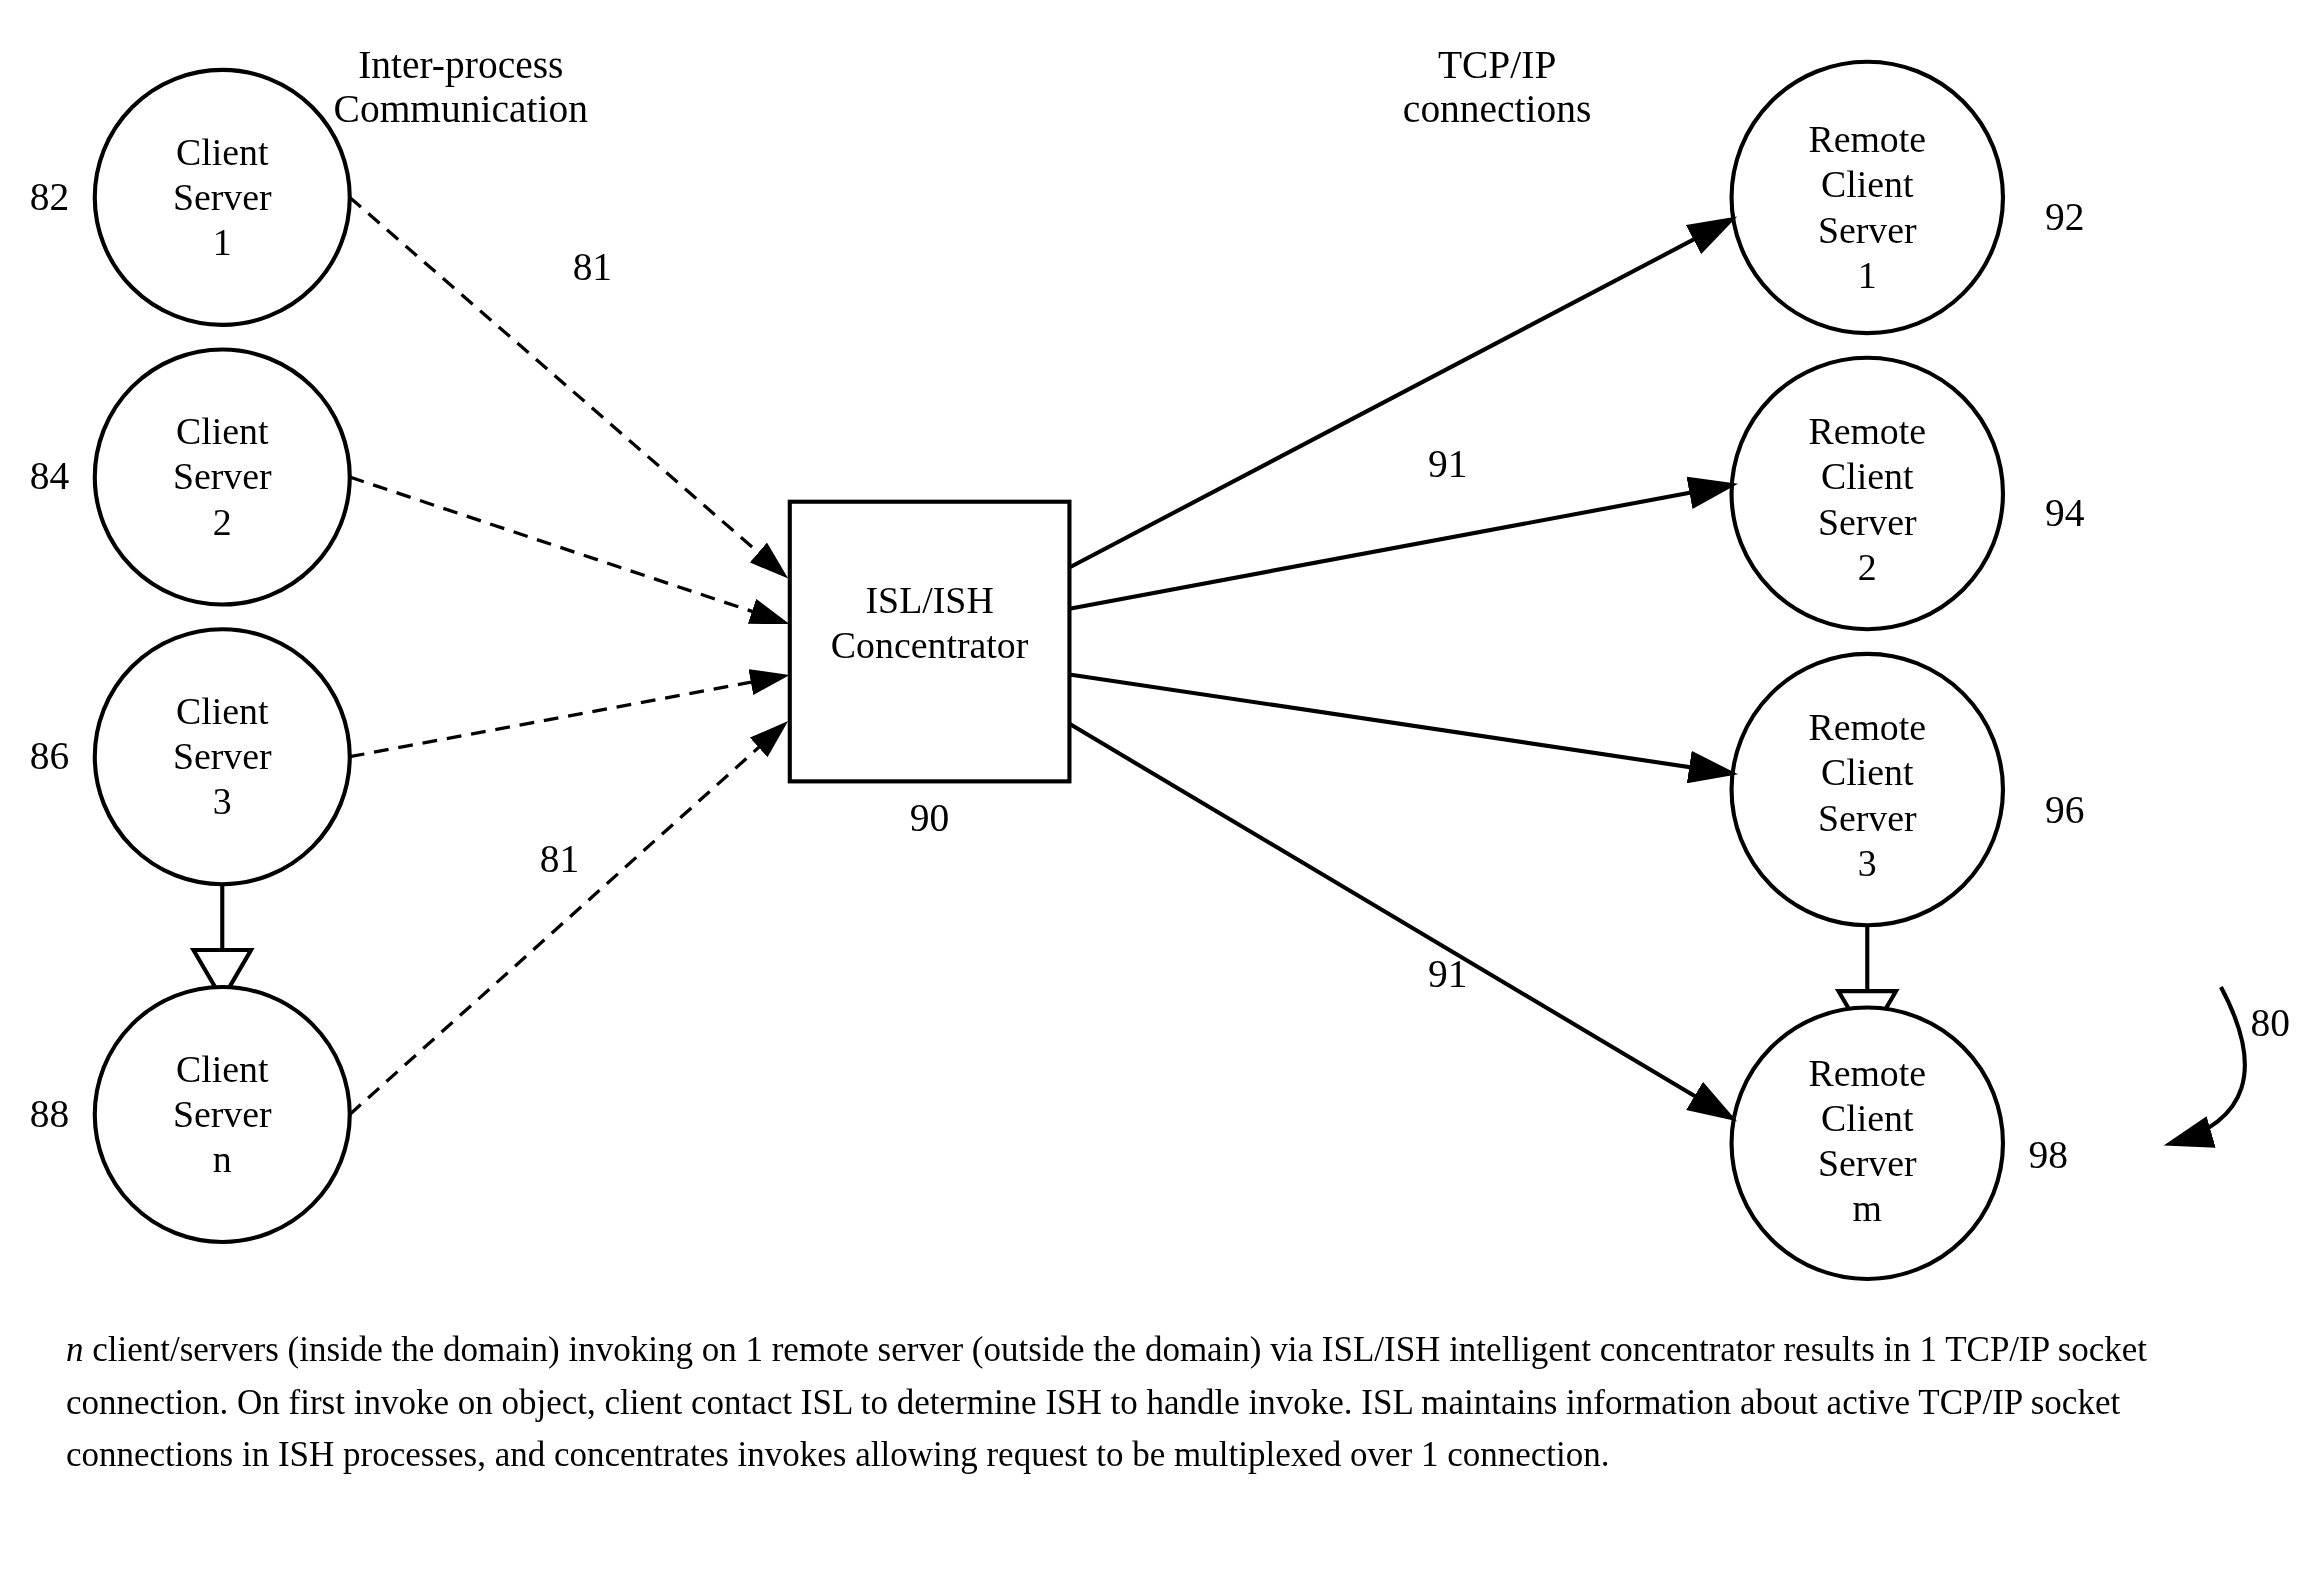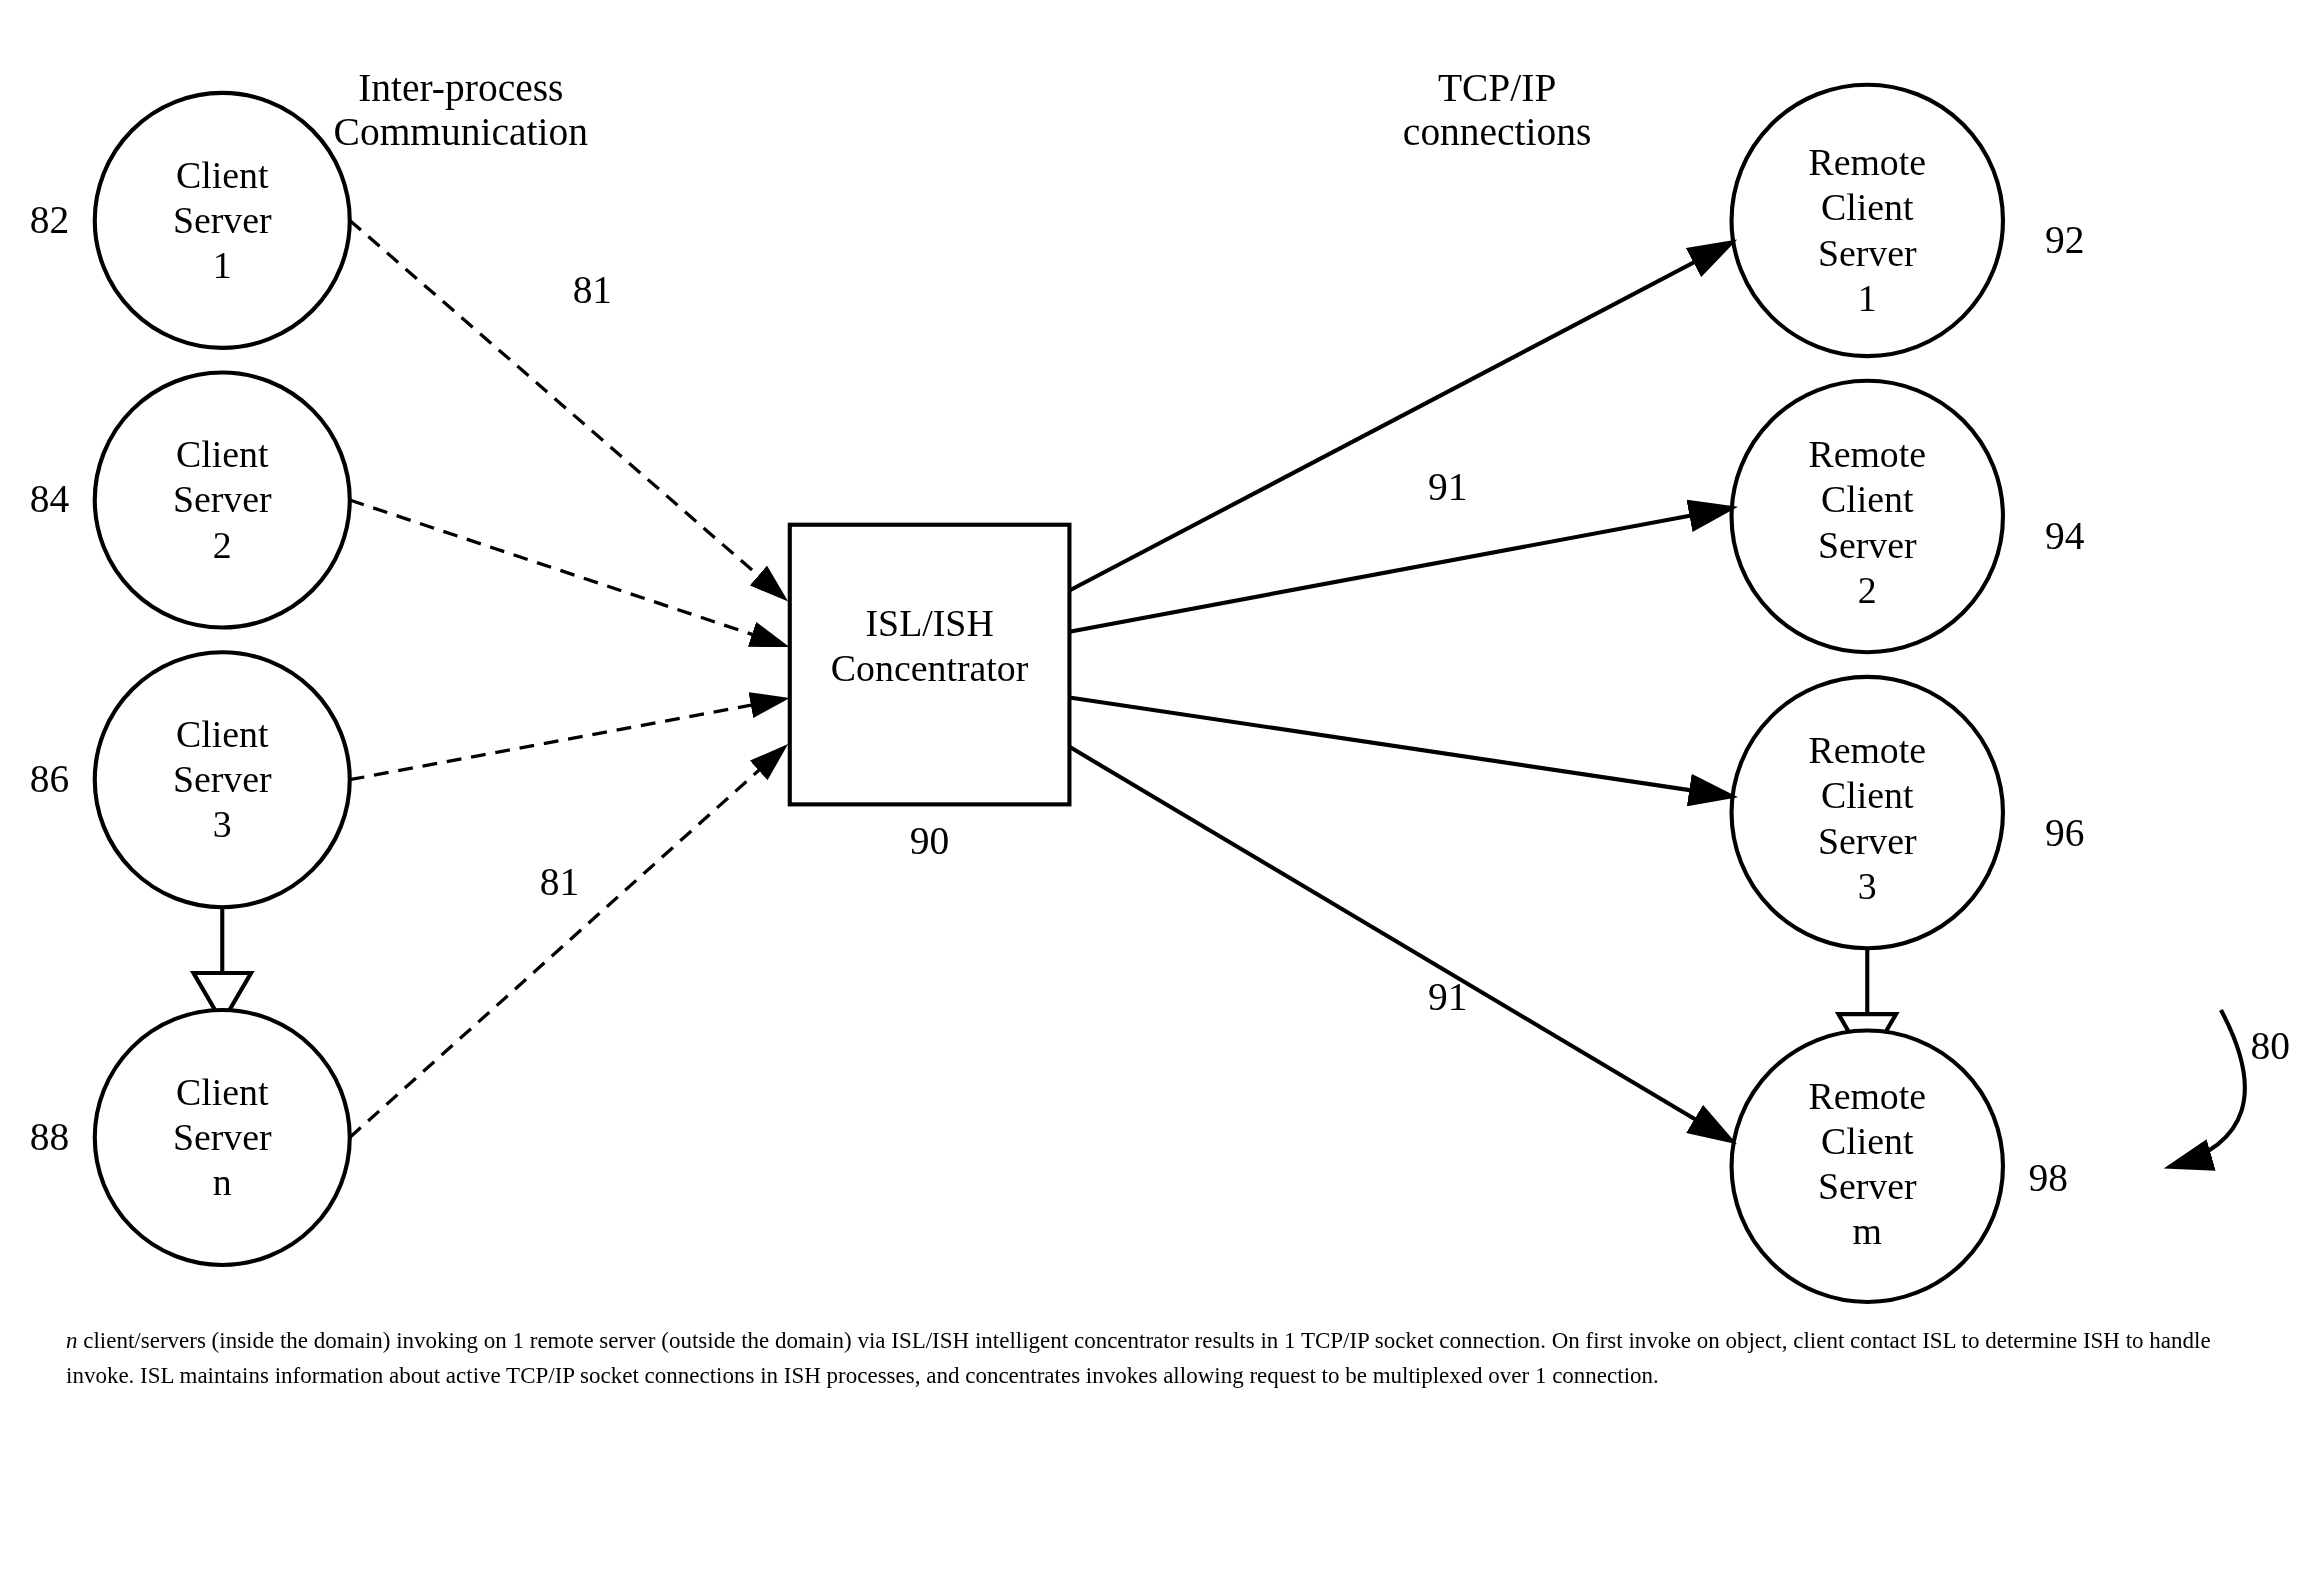--- a/index.html
+++ b/index.html
@@ -8,34 +8,33 @@
       font-family: 'Times New Roman', Times, serif;
       width: 2319px;
       min-height: 1580px;
       position: relative;
       overflow: hidden;
     }
     .diagram-container {
       position: relative;
       width: 2028px;
       height: 1316px;
-      margin-top: 23px;
     }
     svg.main-svg {
       position: absolute;
       top: 0; left: 0;
       width: 2319px;
       height: 1316px;
     }
     .caption-area {
       position: absolute;
       top: 1324px;
       left: 66px;
       right: 66px;
-      font-size: 23px;
+      font-size: 35px;
       line-height: 1.5;
       font-family: 'Times New Roman', Times, serif;
     }
     .caption-area em {
       font-style: italic;
     }
   </style>
 </head>
 <body>
 

